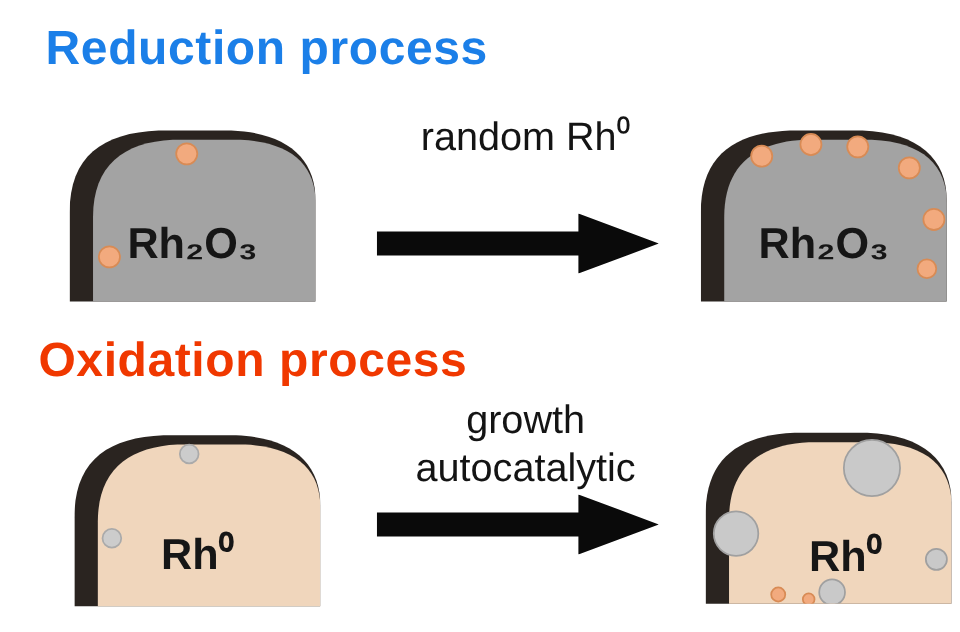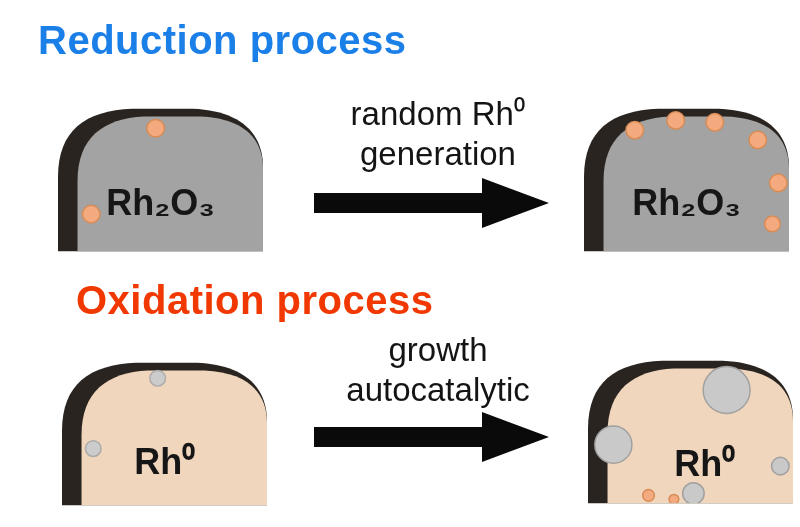--- a/index.html
+++ b/index.html
@@ -17,21 +17,21 @@
   }
   .heading {
     position: absolute;
     font-weight: bold;
     font-size: 40px;
     letter-spacing: 0.5px;
     white-space: nowrap;
     text-align: center;
   }
   .heading-reduction { left: 38px; top: 18px; color: #1b7fe8; }
-  .heading-oxidation { left: 32px; top: 278px; color: #f03800; margin-left: 44px; }
+  .heading-oxidation { left: 32px; top: 278px; color: #f03800; }
 
   .arrow-text {
     position: absolute;
     width: 290px;
     text-align: center;
     font-size: 33px;
     line-height: 1.2;
     color: #141414;
   }
   .arrow-text-1 { left: 293px; top: 94px; text-align: center; }
@@ -94,21 +94,20 @@
       <g clip-path="url(#dome-clip)">
           <circle cx="100" cy="24" r="9" fill="#f2aa7e" stroke="#d88b55" stroke-width="1.5"></circle>
           <circle cx="34" cy="112" r="9" fill="#f2aa7e" stroke="#d88b55" stroke-width="1.5"></circle>
         </g>
     </svg>
     <div class="particle-label">Rh₂O₃</div>
   </div>
 
   <div class="arrow-text arrow-text-1">
     <div>random Rh⁰</div>
-    <div>generation</div>
   </div>
 
   <svg class="arrow arrow-1" viewBox="0 0 235 50">
     <polygon points="0,15 168,15 168,0 235,25 168,50 168,35 0,35"></polygon>
   </svg>
 
   <div class="particle particle-2">
     <svg viewBox="0 0 210 150">
       <path class="edge" d="M0,150 L0,74 C0,26 28,6 76,4 L138,4 C186,6 210,28 210,64 L210,150 Z"></path>
       <path class="body" d="M20,150 L20,78 C20,34 46,14 88,12 L146,12 C190,14 210,34 210,66 L210,150 Z" fill="#a3a3a3"></path>

